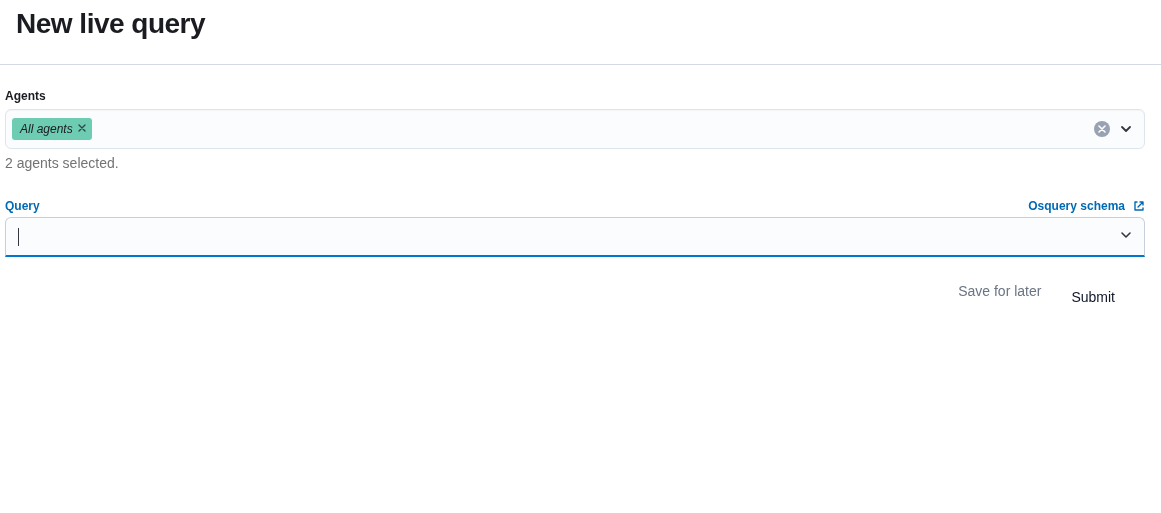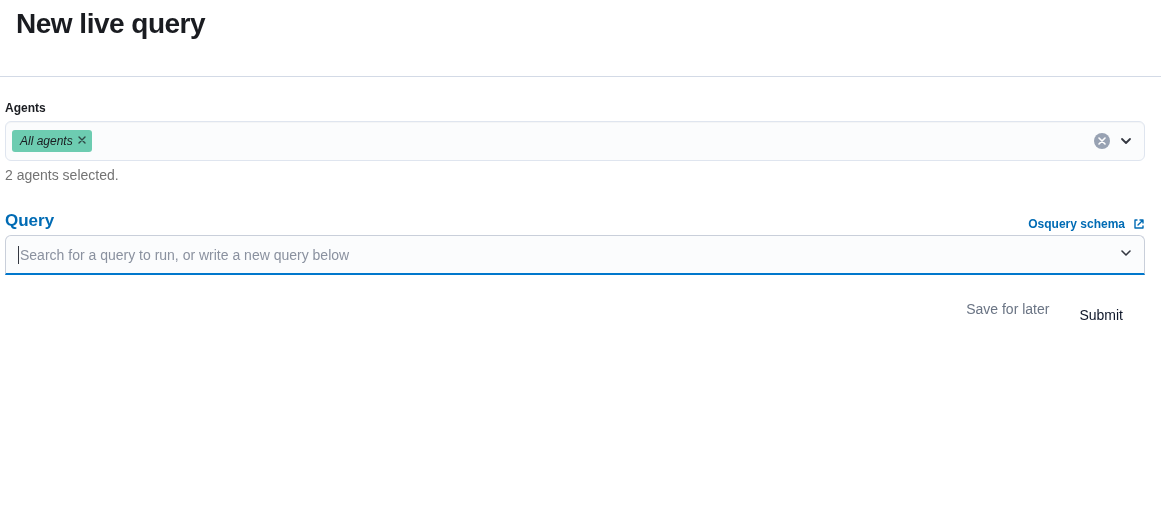--- a/index.html
+++ b/index.html
@@ -3,21 +3,21 @@
   <meta charset="utf-8">
   <style>
     * { margin: 0; padding: 0; box-sizing: border-box; }
     body {
       font-family: -apple-system, BlinkMacSystemFont, "Segoe UI", Helvetica, Arial, sans-serif;
       background: #fff;
       color: #343741;
       width: 1161px;
     }
     .header-bar {
-      padding: 8px 16px 36px 16px;
+      padding: 8px 16px 24px 16px;
       border-bottom: 1px solid #d3dae6;
       background: #fff;
     }
     .page-title {
       font-size: 28px;
       font-weight: 700;
       color: #1a1c21;
       letter-spacing: -0.5px;
     }
     .content {
@@ -80,21 +80,21 @@
       margin-top: 6px;
     }
     .query-row {
       display: flex;
       justify-content: space-between;
       align-items: flex-end;
       margin-top: 28px;
       margin-bottom: 4px;
     }
     .query-label {
-      font-size: 17px;
+      font-size: 12px;
       font-weight: 600;
       color: #006bb4;
     }
     .schema-link {
       font-size: 12px;
       font-weight: 600;
       color: #006bb4;
       display: inline-flex;
       align-items: center;
       gap: 8px;
@@ -173,21 +173,21 @@
       top: 14px;
       width: 6px;
       height: 24px;
       background: #c3c7cf;
       border-radius: 3px;
     }
     .footer-actions {
       display: flex;
       justify-content: flex-end;
       gap: 16px;
-      padding: 10px 24px 0 16px;
+      padding: 10px 32px 0 16px;
       color: #6a7484;
       font-size: 14px;
     }
     .btn-text { color: #6a7484; }
     .btn-primary { color: #0f172a; font-weight:400; padding: 6px 14px; }
   </style>
 </head>
 <body>
 
 <div class="header-bar">
@@ -229,21 +229,20 @@
     <a class="schema-link" href="#">
       <span>Osquery schema</span>
       <svg width="12" height="12" viewBox="0 0 12 12">
         <path d="M4 2 H2 V10 H10 V8 M7 2 H10 V5 M10 2 L5 7" fill="none" stroke="#006bb4" stroke-width="1.4" stroke-linecap="round" stroke-linejoin="round"></path>
       </svg>
     </a>
   </div>
 
   <div class="search-field">
     <span class="search-caret"></span>
-    <span class="search-placeholder">Search for a query to run, or write a new query below</span>
     <span class="search-cursor-icon">
       <svg viewBox="0 0 16 16" width="16" height="16">
         <path d="M4 6 L8 10 L12 6" fill="none" stroke="#343741" stroke-width="1.6" stroke-linecap="round" stroke-linejoin="round"></path>
         <g transform="translate(9,8)">
           <path d="M2 0 L2 4 L0.5 4 L3 7 L5.5 4 L4 4 L4 0 Z" fill="#343741" opacity="0"></path>
         </g>
       </svg>
     </span>
   </div>
 

